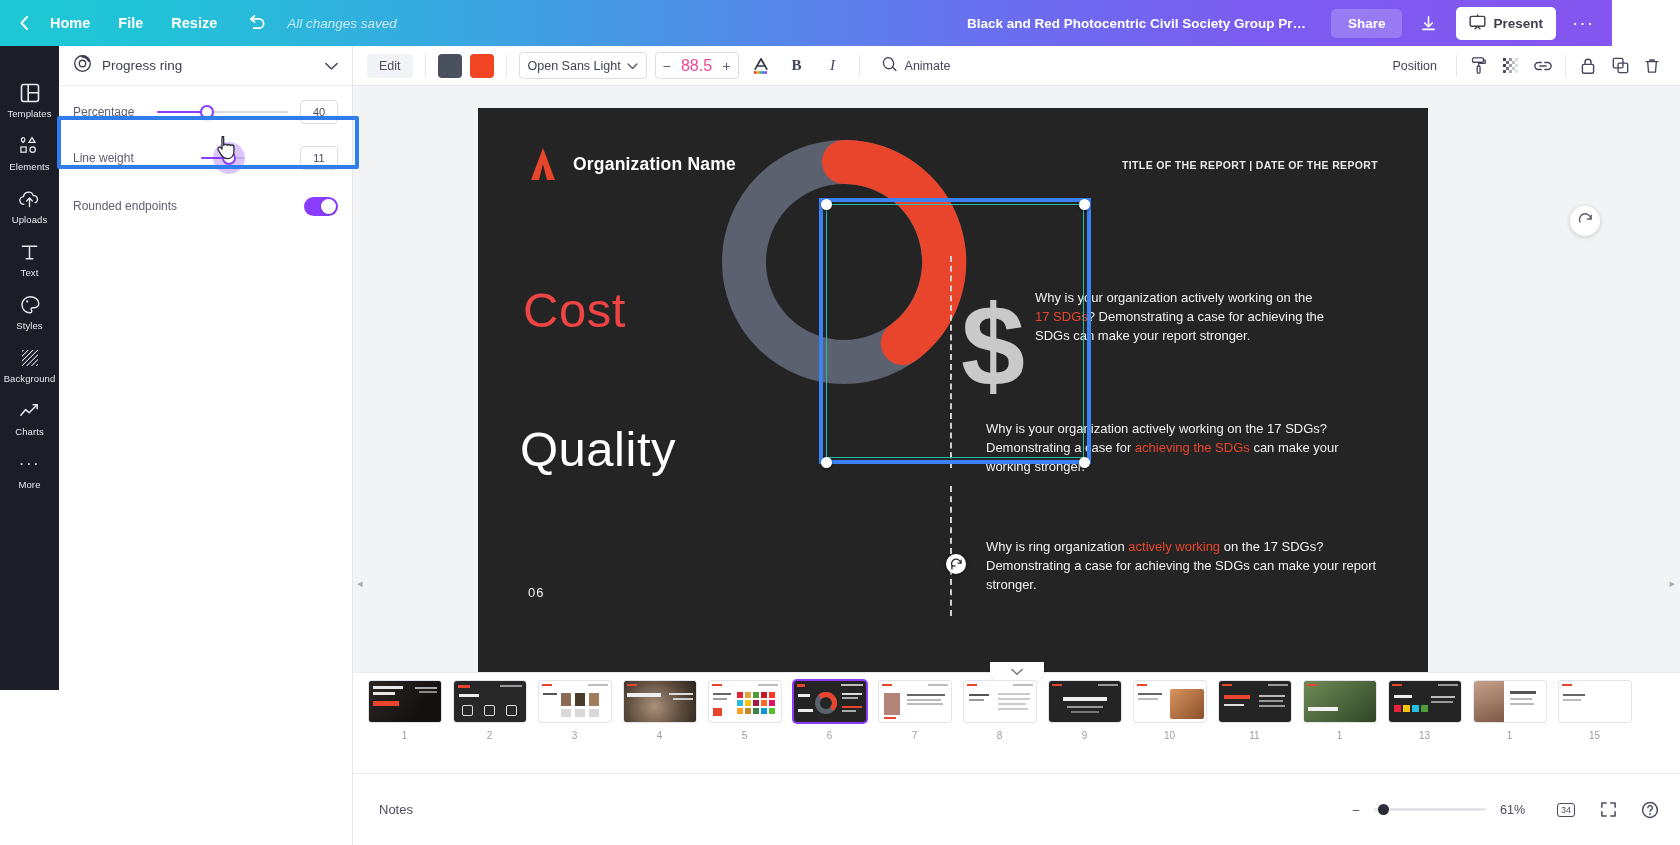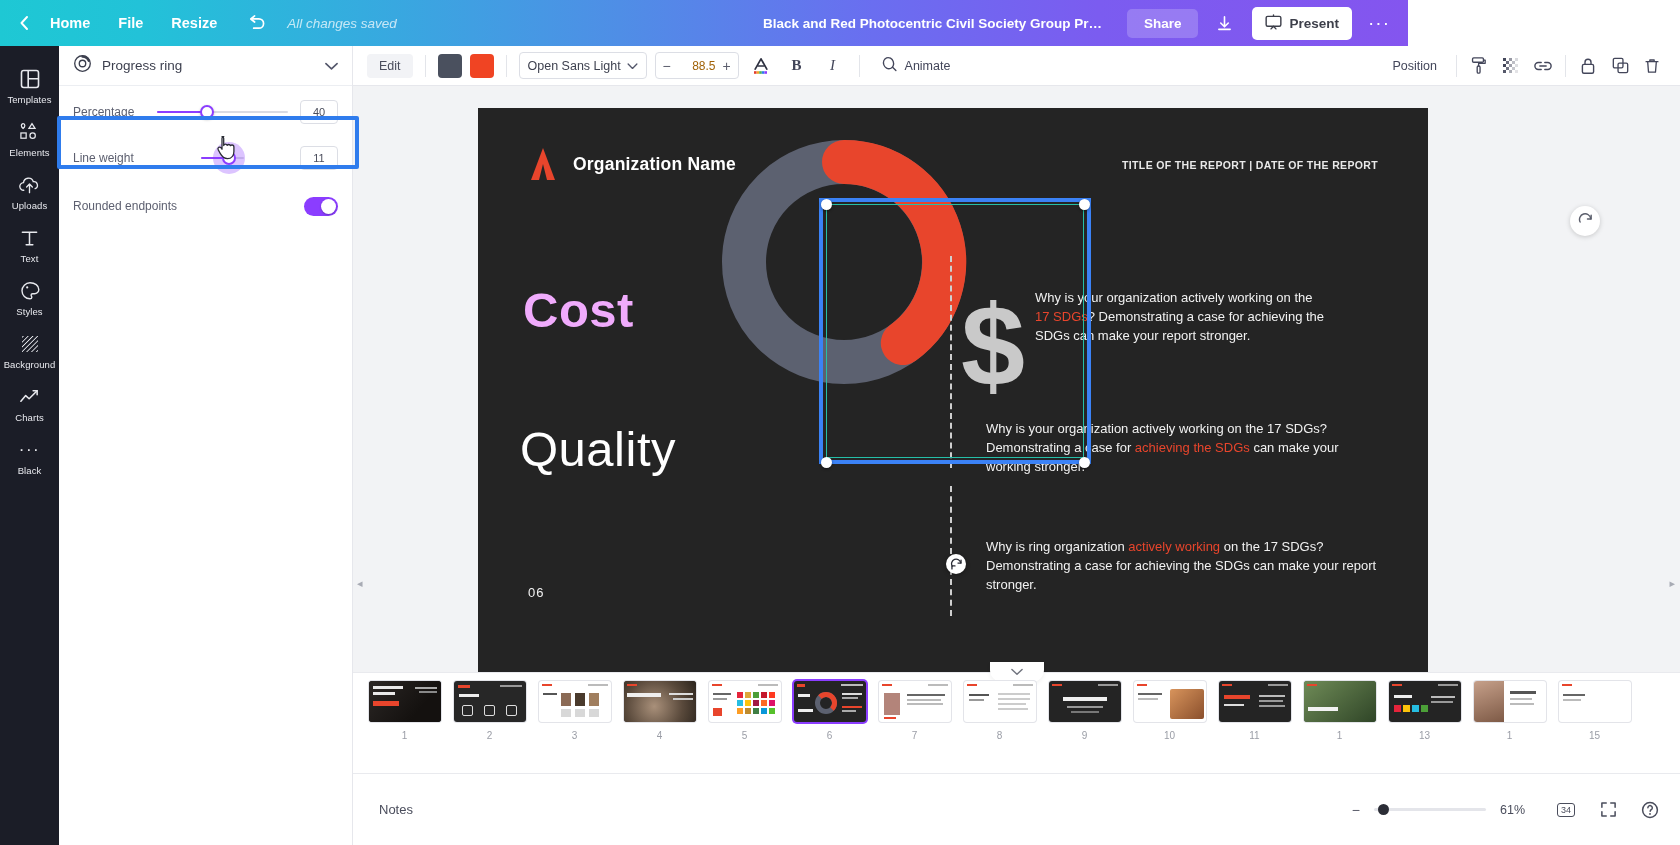--- a/index.html
+++ b/index.html
@@ -5,21 +5,21 @@
   * { box-sizing: border-box; margin: 0; padding: 0; }
   html, body {
     width: 1680px; height: 845px;
     font-family: "Liberation Sans", sans-serif;
     overflow: hidden; background: #fff;
   }
   #app { position: relative; width: 1680px; height: 845px; }
 
   
   .topbar {
-    position: absolute; left: 0; top: 0; width: 1408px; height: 46px;
+    position: absolute; left: 0; top: 0; width: 1612px; height: 46px;
     background: linear-gradient(90deg, #1ec8d4 0%, #22c2d8 10%, #38a8e0 28%,
                 #4f8ee6 44%, #6a6ef0 62%, #7b5cf0 78%, #8455ef 100%);
     display: flex; align-items: center; color: #fff;
   }
   .tb-back { margin-left: 14px; width: 22px; height: 22px; display:flex;
     align-items:center; justify-content:center; cursor:pointer; }
   .tb-item {
     font-size: 14.5px; font-weight: 700; color:#ffffff;
     padding: 6px 14px; border-radius: 4px; cursor: pointer; white-space:nowrap;
   }
@@ -37,23 +37,23 @@
     justify-content:center; margin-left: 8px; cursor:pointer; border-radius:4px;}
   .tb-present { display:flex; align-items:center; gap:7px; background:#fff;
     color:#3d3f4a; font-size:13.5px; font-weight:700; padding: 7px 13px;
     border-radius: 5px; margin-left: 10px; cursor:pointer; }
   .tb-dots { width: 34px; height: 32px; display:flex; align-items:center;
     justify-content:center; margin: 0 12px 0 10px; cursor:pointer; font-size:19px;
     letter-spacing:1px; border-radius:4px;}
 
   
   .rail {
-    position: absolute; left: 0; top: 46px; width: 59px; height: 799px;
+    position: absolute; left: 0; top: 46px; width: 59px; height: 644px;
     background: #1b1d27; display: flex; flex-direction: column;
-    align-items: center; padding-top: 12px;
+    align-items: center; padding-top: 26px;
   }
   .rail-item { width: 59px; padding: 10px 0 6px; display:flex; flex-direction:column;
     align-items:center; gap: 4px; cursor:pointer; }
   .rail-ico { width: 22px; height: 22px; display:flex; align-items:center;
     justify-content:center; color:#e8e9ee;}
   .rail-lbl { font-size: 9.5px; color:#e9eaef; letter-spacing:.1px; }
 
   
   .panel {
     position: absolute; left: 59px; top: 46px; width: 294px; height: 799px;
@@ -102,21 +102,21 @@
   .tl-sep { width:1px; height:22px; background:#e3e5ea; margin: 0 4px; }
   .swatch { width:24px; height:24px; border-radius:4px; cursor:pointer; }
   .font-select { width: 128px; height: 27px; border:1px solid #dcdee5; border-radius:4px;
     display:flex; align-items:center; padding: 0 8px; font-size: 12.5px; color:#3f4250;
     cursor:pointer; }
   .font-select span:first-child { flex:1; overflow:hidden; text-overflow:ellipsis;
     white-space:nowrap; }
   .size-group { display:flex; align-items:center; border:1px solid #dcdee5;
     border-radius:4px; height:27px; }
   .size-btn { width:22px; text-align:center; font-size:14px; color:#5b5e6d; cursor:pointer;}
-  .size-val { width:38px; text-align:right; font-size:12px; color:#a16207; cursor:text;}
+  .size-val { width:38px; text-align:center; font-size:16px; color:#ec4899; cursor:text;}
   .tl-ico { width:28px; height:28px; display:flex; align-items:center;
     justify-content:center; cursor:pointer; border-radius:4px; color:#43465a;}
   .tl-animate { display:flex; align-items:center; gap:7px; font-size:12.5px;
     color:#43465a; padding: 5px 8px; border-radius:4px; cursor:pointer;}
   .tl-right { margin-left:auto; display:flex; align-items:center; gap: 4px; }
   .tl-pos { font-size:12.5px; color:#43465a; padding:6px 11px; border-radius:4px;
     cursor:pointer; }
 
   
   .canvas-area {
@@ -126,21 +126,21 @@
   .slide {
     position:absolute; left: 125px; top: 22px; width: 950px; height: 594px;
     background:#242424; overflow:hidden;
   }
   .sl-logo { position:absolute; left: 52px; top: 40px; width: 26px; height: 32px; }
   .sl-org { position:absolute; left: 95px; top: 46px; font-size: 17.5px;
     font-weight: 700; color:#fff; letter-spacing:.2px;}
   .sl-rpt { position:absolute; right: 50px; top: 51px; font-size: 10.5px;
     font-weight:700; color:#e9e9e9; letter-spacing:.35px;}
   .sl-cost { position:absolute; left: 45px; top: 174px; font-size: 49px;
-    color:#f0abfc; font-weight:700; letter-spacing:.5px;}
+    color:#ef4444; font-weight:400; letter-spacing:.5px;}
   .sl-quality { position:absolute; left: 42px; top: 313px; font-size: 49px;
     color:#fff; font-weight:300; letter-spacing:.5px;}
   .sl-page { position:absolute; left: 50px; top: 477px; font-size: 13px;
     color:#f2f2f2; letter-spacing:1px;}
   .sl-dollar { position:absolute; left: 483px; top: 180px; font-size: 115px;
     font-weight:700; color:#c9c9c9; line-height: 1;}
   .sl-txt { position:absolute; color:#f1f1f1; font-size: 13px; line-height: 1.47;
     font-weight: 400;}
   .sl-txt .hi { color:#e8452c; }
   .dash-v { position:absolute; width:1px; border-left: 2px dashed #cfcfcf; }
@@ -311,21 +311,21 @@
       <span class="rail-ico">
         <svg width="21" height="18" viewBox="0 0 22 18">
             <path d="M2 13.5L7 7.5l3.6 3.3L19 2.5" stroke="#e8e9ee" stroke-width="1.6" fill="none" stroke-linecap="round" stroke-linejoin="round"></path>
             <path d="M14.8 2.4H19v4.2" stroke="#e8e9ee" stroke-width="1.6" fill="none" stroke-linecap="round" stroke-linejoin="round"></path>
           </svg>
       </span>
       <span class="rail-lbl">Charts</span>
     </div>
     <div class="rail-item">
       <span class="rail-ico" style="font-size:17px;letter-spacing:1.5px;">···</span>
-      <span class="rail-lbl">Black</span>
+      <span class="rail-lbl">More</span>
     </div>
   </div>
 
   <div class="panel">
     <div class="panel-head">
       <span>
         <svg width="19" height="19" viewBox="0 0 20 20">
             <circle cx="10" cy="10" r="8.2" stroke="#3c3f4e" stroke-width="1.4" fill="none"></circle>
             <path d="M10 2.8a7.2 7.2 0 016.6 4.4" stroke="#3c3f4e" stroke-width="2.4" fill="none" stroke-linecap="round"></path>
             <circle cx="10" cy="10" r="3.4" stroke="#3c3f4e" stroke-width="1.4" fill="none"></circle>

